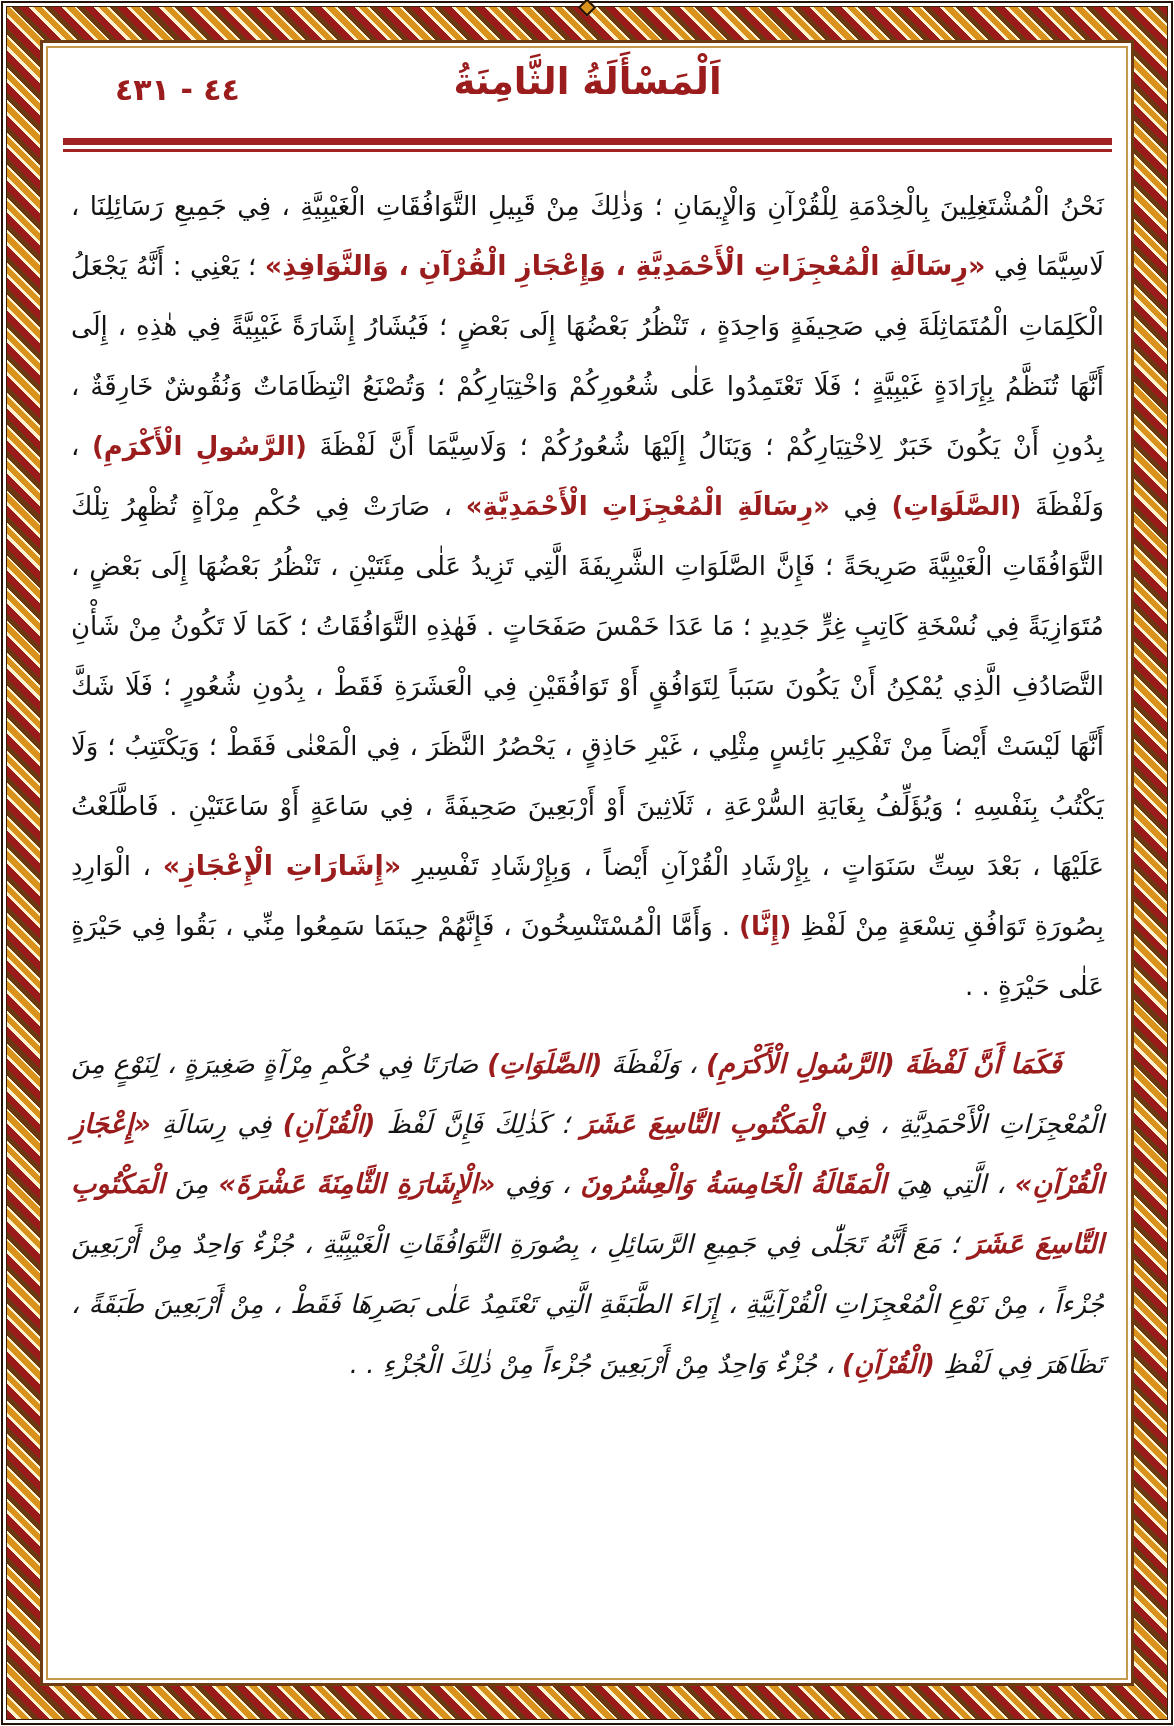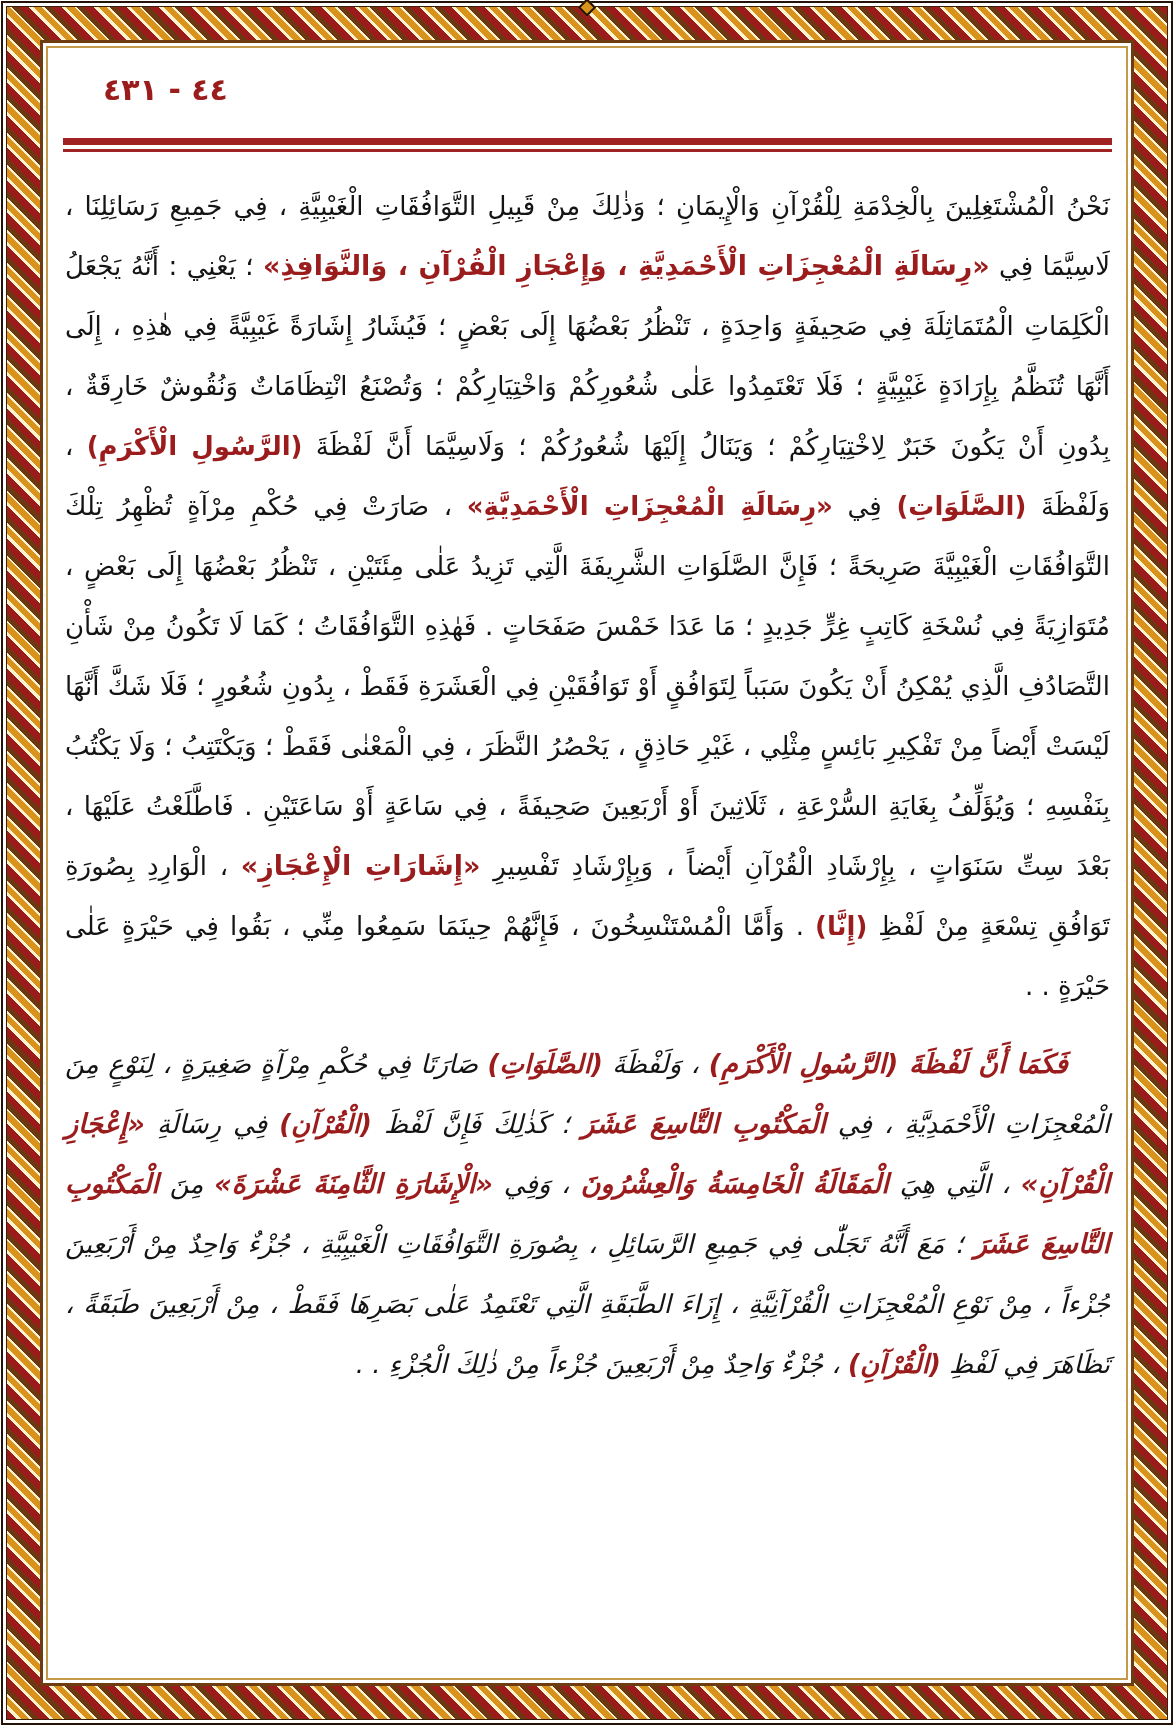--- a/index.html
+++ b/index.html
@@ -46,21 +46,21 @@
   }
 
   
   .content {
     position: absolute;
     left: 63px; right: 62px; top: 56px; bottom: 58px;
   }
 
   .header { position: relative; height: 66px; }
   .page-number {
-    position: absolute; left: 40px; top: 16px;
+    position: absolute; left: 52px; top: 16px;
     direction: rtl;
     font-size: 30px; font-weight: bold;
     color: var(--accent-red, #9b1c1c);
     letter-spacing: 2px;
   }
   .page-title {
     text-align: center;
     font-size: 37px; font-weight: bold;
     color: var(--accent-red, #9b1c1c);
     padding-top: 4px;
@@ -71,21 +71,21 @@
   .rule-thin  { height: 3px; background: var(--rule-red, #a02222); margin-top: 4px; }
 
   .body-text {
     direction: rtl;
     text-align: justify;
     font-size: 26px;
     line-height: 60px;
     color: #141414;
     margin-top: 24px;
   }
-  .para { margin: 2px; }
+  .para { margin: 8px; }
   .para + .para { margin-top: 18px; font-style: italic; }
   .para.indent { text-indent: 42px; }
 
   .seg-black { color: #141414; }
   .seg-red {
     color: var(--accent-red, #9b1c1c);
     font-weight: bold;
   }
   .seg-red-bold {
     color: var(--accent-red, #9b1c1c);
@@ -100,20 +100,21 @@
 
   <div class="frame-outline"></div>
   <div class="frame-band"></div>
   <div class="finial"></div>
   <div class="frame-inner"></div>
 
   <div class="content">
 
     <div class="header">
       <div class="page-number">٤٤ - ٤٣١</div>
+      <div class="page-title">اَلْمَسْأَلَةُ الثَّامِنَةُ</div>
     </div>
 
     <div class="rule">
       <div class="rule-thick"></div>
       <div class="rule-thin"></div>
     </div>
 
     <div class="body-text">
       <p class="para"><span class="seg-black">نَحْنُ الْمُشْتَغِلِينَ بِالْخِدْمَةِ لِلْقُرْآنِ وَالْإِيمَانِ ؛ وَذٰلِكَ مِنْ قَبِيلِ التَّوَافُقَاتِ الْغَيْبِيَّةِ ، فِي جَمِيعِ رَسَائِلِنَا ، لَاسِيَّمَا فِي </span><span class="seg-red-bold">«رِسَالَةِ الْمُعْجِزَاتِ الْأَحْمَدِيَّةِ ، وَإِعْجَازِ الْقُرْآنِ ، وَالنَّوَافِذِ»</span><span class="seg-black"> ؛ يَعْنِي : أَنَّهُ يَجْعَلُ الْكَلِمَاتِ الْمُتَمَاثِلَةَ فِي صَحِيفَةٍ وَاحِدَةٍ ، تَنْظُرُ بَعْضُهَا إِلَى بَعْضٍ ؛ فَيُشَارُ إِشَارَةً غَيْبِيَّةً فِي هٰذِهِ ، إِلَى أَنَّهَا تُنَظَّمُ بِإِرَادَةٍ غَيْبِيَّةٍ ؛ فَلَا تَعْتَمِدُوا عَلٰى شُعُورِكُمْ وَاخْتِيَارِكُمْ ؛ وَتُصْنَعُ انْتِظَامَاتٌ وَنُقُوشٌ خَارِقَةٌ ، بِدُونِ أَنْ يَكُونَ خَبَرٌ لِاخْتِيَارِكُمْ ؛ وَيَنَالُ إِلَيْهَا شُعُورُكُمْ ؛ وَلَاسِيَّمَا أَنَّ لَفْظَةَ </span><span class="seg-red">(الرَّسُولِ الْأَكْرَمِ)</span><span class="seg-black"> ، وَلَفْظَةَ </span><span class="seg-red">(الصَّلَوَاتِ)</span><span class="seg-black"> فِي </span><span class="seg-red">«رِسَالَةِ الْمُعْجِزَاتِ الْأَحْمَدِيَّةِ»</span><span class="seg-black"> ، صَارَتْ فِي حُكْمِ مِرْآةٍ تُظْهِرُ تِلْكَ التَّوَافُقَاتِ الْغَيْبِيَّةَ صَرِيحَةً ؛ فَإِنَّ الصَّلَوَاتِ الشَّرِيفَةَ الَّتِي تَزِيدُ عَلٰى مِئَتَيْنِ ، تَنْظُرُ بَعْضُهَا إِلَى بَعْضٍ ، مُتَوَازِيَةً فِي نُسْخَةِ كَاتِبٍ غِرٍّ جَدِيدٍ ؛ مَا عَدَا خَمْسَ صَفَحَاتٍ . فَهٰذِهِ التَّوَافُقَاتُ ؛ كَمَا لَا تَكُونُ مِنْ شَأْنِ التَّصَادُفِ الَّذِي يُمْكِنُ أَنْ يَكُونَ سَبَباً لِتَوَافُقٍ أَوْ تَوَافُقَيْنِ فِي الْعَشَرَةِ فَقَطْ ، بِدُونِ شُعُورٍ ؛ فَلَا شَكَّ أَنَّهَا لَيْسَتْ أَيْضاً مِنْ تَفْكِيرِ بَائِسٍ مِثْلِي ، غَيْرِ حَاذِقٍ ، يَحْصُرُ النَّظَرَ ، فِي الْمَعْنٰى فَقَطْ ؛ وَيَكْتَتِبُ ؛ وَلَا يَكْتُبُ بِنَفْسِهِ ؛ وَيُؤَلِّفُ بِغَايَةِ السُّرْعَةِ ، ثَلَاثِينَ أَوْ أَرْبَعِينَ صَحِيفَةً ، فِي سَاعَةٍ أَوْ سَاعَتَيْنِ . فَاطَّلَعْتُ عَلَيْهَا ، بَعْدَ سِتِّ سَنَوَاتٍ ، بِإِرْشَادِ الْقُرْآنِ أَيْضاً ، وَبِإِرْشَادِ تَفْسِيرِ </span><span class="seg-red-bold">«إِشَارَاتِ الْإِعْجَازِ»</span><span class="seg-black"> ، الْوَارِدِ بِصُورَةِ تَوَافُقِ تِسْعَةٍ مِنْ لَفْظِ </span><span class="seg-red">(إِنَّا)</span><span class="seg-black"> . وَأَمَّا الْمُسْتَنْسِخُونَ ، فَإِنَّهُمْ حِينَمَا سَمِعُوا مِنِّي ، بَقُوا فِي حَيْرَةٍ عَلٰى حَيْرَةٍ . .</span></p>
       <p class="para indent"><span class="seg-red-bold">فَكَمَا أَنَّ لَفْظَةَ (الرَّسُولِ الْأَكْرَمِ)</span><span class="seg-black"> ، وَلَفْظَةَ </span><span class="seg-red">(الصَّلَوَاتِ)</span><span class="seg-black"> صَارَتَا فِي حُكْمِ مِرْآةٍ صَغِيرَةٍ ، لِنَوْعٍ مِنَ الْمُعْجِزَاتِ الْأَحْمَدِيَّةِ ، فِي </span><span class="seg-red-bold">الْمَكْتُوبِ التَّاسِعَ عَشَرَ</span><span class="seg-black"> ؛ كَذٰلِكَ فَإِنَّ لَفْظَ </span><span class="seg-red">(الْقُرْآنِ)</span><span class="seg-black"> فِي رِسَالَةِ </span><span class="seg-red-bold">«إِعْجَازِ الْقُرْآنِ»</span><span class="seg-black"> ، الَّتِي هِيَ </span><span class="seg-red-bold">الْمَقَالَةُ الْخَامِسَةُ وَالْعِشْرُونَ</span><span class="seg-black"> ، وَفِي </span><span class="seg-red-bold">«الْإِشَارَةِ الثَّامِنَةَ عَشْرَةَ»</span><span class="seg-black"> مِنَ </span><span class="seg-red-bold">الْمَكْتُوبِ التَّاسِعَ عَشَرَ</span><span class="seg-black"> ؛ مَعَ أَنَّهُ تَجَلّٰى فِي جَمِيعِ الرَّسَائِلِ ، بِصُورَةِ التَّوَافُقَاتِ الْغَيْبِيَّةِ ، جُزْءٌ وَاحِدٌ مِنْ أَرْبَعِينَ جُزْءاً ، مِنْ نَوْعِ الْمُعْجِزَاتِ الْقُرْآنِيَّةِ ، إِزَاءَ الطَّبَقَةِ الَّتِي تَعْتَمِدُ عَلٰى بَصَرِهَا فَقَطْ ، مِنْ أَرْبَعِينَ طَبَقَةً ، تَظَاهَرَ فِي لَفْظِ </span><span class="seg-red">(الْقُرْآنِ)</span><span class="seg-black"> ، جُزْءٌ وَاحِدٌ مِنْ أَرْبَعِينَ جُزْءاً مِنْ ذٰلِكَ الْجُزْءِ . .</span></p>

